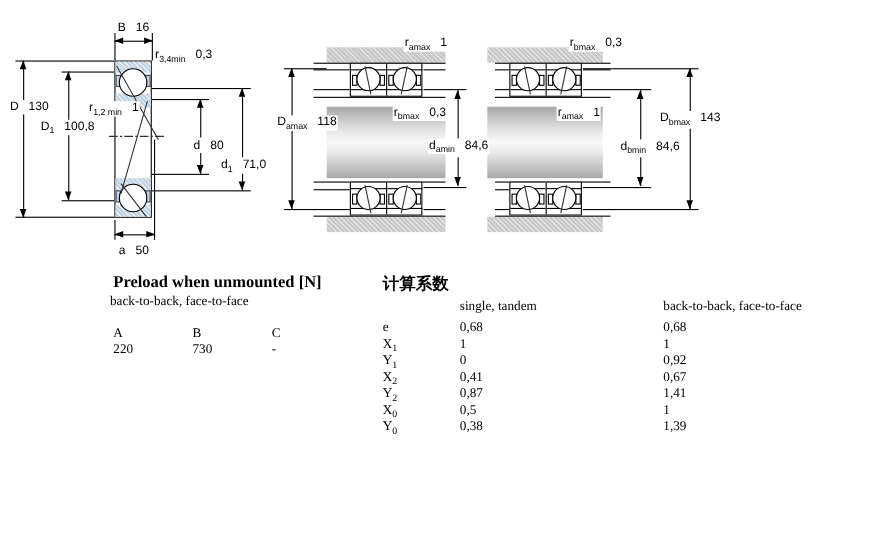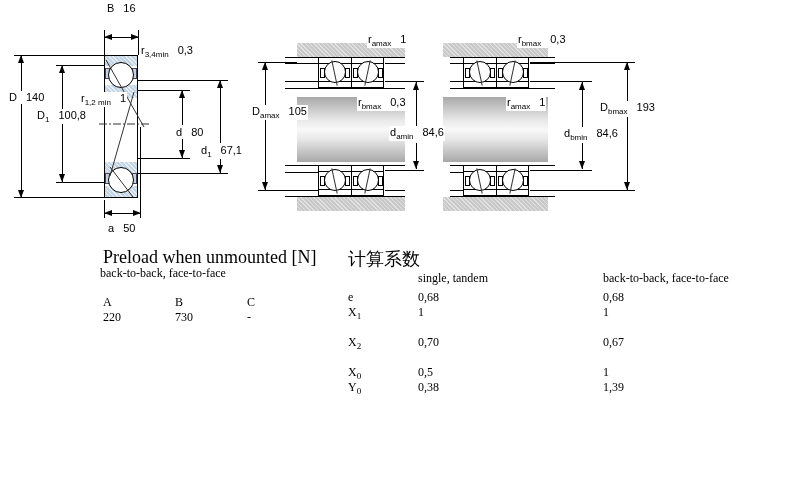--- a/index.html
+++ b/index.html
@@ -35,21 +35,21 @@
   .cell.c2{left:32px;border-left:1px solid #000;}
   .clt,.clb{position:absolute;left:0;right:0;height:1px;background:#000;}
   .clt{top:5px}.clb{top:23px}
   .cell .ball{left:5px;top:3px;width:22px;height:22px;}
   .cbl,.cbr{position:absolute;top:10px;width:5px;height:10px;border:1px solid #000;background:#fff;box-sizing:border-box;}
   .cbl{left:1px}.cbr{right:1px}
   .diag{position:absolute;left:15px;top:2px;width:1px;height:26px;background:#333;}
   .dneg{transform:rotate(-12deg);} .dpos{transform:rotate(12deg);}
   
   .tbl{position:absolute;font-family:"Liberation Serif",serif;font-size:12px;line-height:14px;}
-  .tbl .tt{position:absolute;font-weight:normal;font-size:18px;white-space:nowrap;}
+  .tbl .tt{position:absolute;font-weight:bold;font-size:15px;white-space:nowrap;}
   .tbl span{white-space:nowrap;}
   .abs{position:absolute;}
   sub{font-size:9px;}
   svg.overlay{position:absolute;left:0;top:0;pointer-events:none;}
 </style>
 </head>
 <body>
 
 <div class="canvas">
 
@@ -241,37 +241,37 @@
     </div>
   </div>
 
   <svg class="overlay" width="800" height="500">
     <line x1="106" y1="60" x2="144" y2="127" stroke="#333" stroke-width="1"></line>
     <line x1="134" y1="92" x2="110" y2="176" stroke="#333" stroke-width="1"></line>
     <line x1="110" y1="167" x2="133" y2="197" stroke="#333" stroke-width="1"></line>
     <line x1="99" y1="124" x2="150" y2="124" stroke="#333" stroke-width="1" stroke-dasharray="8 2 2 2"></line>
   </svg>
 
-  <span class="lab" style="left:106px;top:2px"><span>B</span><span class="v">16</span></span>
+  <span class="lab" style="left:106px;top:19px"><span>B</span><span class="v">16</span></span>
   <span class="lab" style="left:140px;top:44px"><span>r</span><sub>3,4min</sub><span class="v">0,3</span></span>
-  <span class="lab" style="left:8px;top:91px"><span>D</span><span class="v">140</span></span>
+  <span class="lab" style="left:8px;top:91px"><span>D</span><span class="v">130</span></span>
   <span class="lab" style="left:80px;top:92px"><span>r</span><sub>1,2 min</sub><span class="v">1</span></span>
   <span class="lab" style="left:36px;top:109px"><span>D</span><sub>1</sub><span class="v">100,8</span></span>
   <span class="lab" style="left:175px;top:126px"><span>d</span><span class="v">80</span></span>
-  <span class="lab" style="left:200px;top:144px"><span>d</span><sub>1</sub><span class="v">67,1</span></span>
+  <span class="lab" style="left:200px;top:144px"><span>d</span><sub>1</sub><span class="v">71,0</span></span>
   <span class="lab" style="left:107px;top:222px"><span>a</span><span class="v">50</span></span>
 
   <span class="lab" style="left:367px;top:33px"><span>r</span><sub>amax</sub><span class="v">1</span></span>
-  <span class="lab" style="left:251px;top:105px"><span>D</span><sub>amax</sub><span class="v">105</span></span>
+  <span class="lab" style="left:251px;top:105px"><span>D</span><sub>amax</sub><span class="v">118</span></span>
   <span class="lab" style="left:357px;top:96px"><span>r</span><sub>bmax</sub><span class="v">0,3</span></span>
   <span class="lab" style="left:389px;top:126px"><span>d</span><sub>amin</sub><span class="v">84,6</span></span>
 
   <span class="lab" style="left:517px;top:33px"><span>r</span><sub>bmax</sub><span class="v">0,3</span></span>
   <span class="lab" style="left:506px;top:96px"><span>r</span><sub>amax</sub><span class="v">1</span></span>
-  <span class="lab" style="left:599px;top:101px"><span>D</span><sub>bmax</sub><span class="v">193</span></span>
+  <span class="lab" style="left:599px;top:101px"><span>D</span><sub>bmax</sub><span class="v">143</span></span>
   <span class="lab" style="left:563px;top:127px"><span>d</span><sub>bmin</sub><span class="v">84,6</span></span>
 
   <div class="tbl" style="left:100px;top:250px;width:230px;height:80px">
     <span class="tt" style="left:3px;top:0">Preload when unmounted [N]</span>
     <span class="abs" style="left:0;top:16px">back-to-back, face-to-face</span>
     <span class="abs" style="left:3px;top:45px">A</span>
     <span class="abs" style="left:75px;top:45px">B</span>
     <span class="abs" style="left:147px;top:45px">C</span>
     <span class="abs" style="left:3px;top:60px">220</span>
     <span class="abs" style="left:75px;top:60px">730</span>
@@ -286,24 +286,34 @@
     <div class="abs" style="left:0;top:38px;width:100%;height:15px">
       <span class="abs" style="left:0"><span>e</span><sub></sub></span>
       <span class="abs" style="left:70px">0,68</span>
       <span class="abs" style="left:255px">0,68</span>
     </div>
     <div class="abs" style="left:0;top:53px;width:100%;height:15px">
       <span class="abs" style="left:0"><span>X</span><sub>1</sub></span>
       <span class="abs" style="left:70px">1</span>
       <span class="abs" style="left:255px">1</span>
     </div>
+    <div class="abs" style="left:0;top:68px;width:100%;height:15px">
+      <span class="abs" style="left:0"><span>Y</span><sub>1</sub></span>
+      <span class="abs" style="left:70px">0</span>
+      <span class="abs" style="left:255px">0,92</span>
+    </div>
     <div class="abs" style="left:0;top:83px;width:100%;height:15px">
       <span class="abs" style="left:0"><span>X</span><sub>2</sub></span>
-      <span class="abs" style="left:70px">0,70</span>
+      <span class="abs" style="left:70px">0,41</span>
       <span class="abs" style="left:255px">0,67</span>
+    </div>
+    <div class="abs" style="left:0;top:98px;width:100%;height:15px">
+      <span class="abs" style="left:0"><span>Y</span><sub>2</sub></span>
+      <span class="abs" style="left:70px">0,87</span>
+      <span class="abs" style="left:255px">1,41</span>
     </div>
     <div class="abs" style="left:0;top:113px;width:100%;height:15px">
       <span class="abs" style="left:0"><span>X</span><sub>0</sub></span>
       <span class="abs" style="left:70px">0,5</span>
       <span class="abs" style="left:255px">1</span>
     </div>
     <div class="abs" style="left:0;top:128px;width:100%;height:15px">
       <span class="abs" style="left:0"><span>Y</span><sub>0</sub></span>
       <span class="abs" style="left:70px">0,38</span>
       <span class="abs" style="left:255px">1,39</span>

